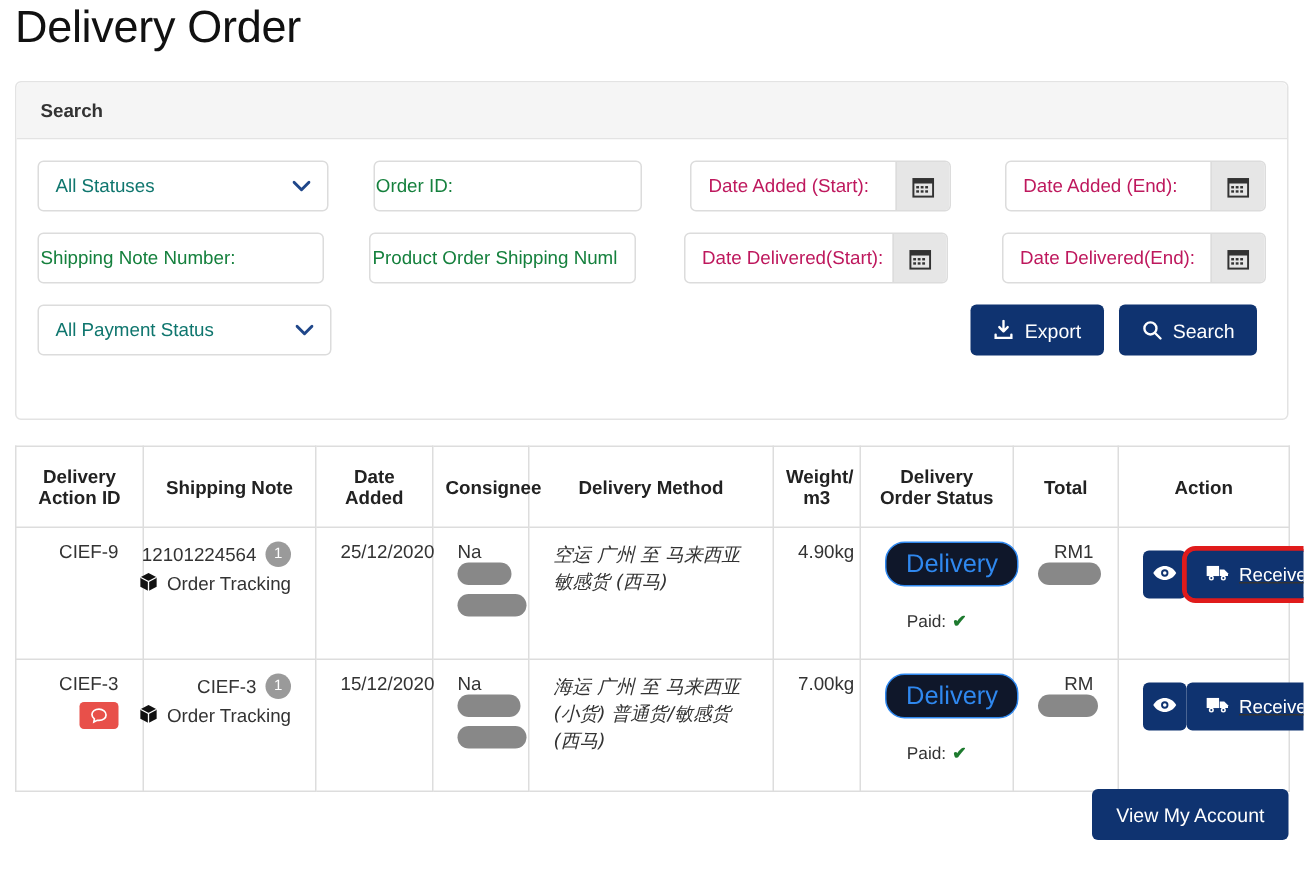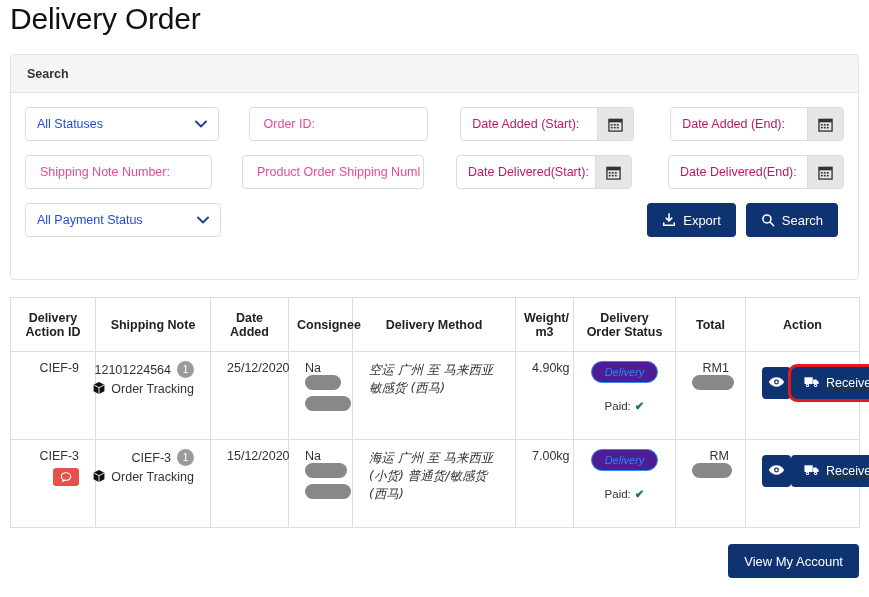--- a/index.html
+++ b/index.html
@@ -51,33 +51,33 @@
   .fcell:nth-child(2) { width: 182px; margin-right: 32px; }
   .fcell:nth-child(3) { width: 176px; margin-right: 36px; }
   .fcell:nth-child(4) { width: 176px; }
 
   .inp {
     width: 100%; height: 34px;
     border: 1px solid #dcdcdc;
     border-radius: 4px;
     background: #fff;
     font-size: 12.5px;
-    color: #ec4899;
-    padding: 0 14px;
+    color: #15803d;
+    padding: 0 1px;
     display: flex; align-items: center;
     font-family: "Liberation Sans", sans-serif;
     white-space: nowrap; overflow: hidden;
   }
   .sel {
     width: 100%; height: 34px;
     border: 1px solid #dcdcdc;
     border-radius: 4px;
     background: #fff;
     font-size: 12.5px;
-    color: #1d4ed8;
+    color: #0f766e;
     padding: 0 11px;
     display: flex; align-items: center; justify-content: space-between;
   }
   .chev { color: #20478a; font-size: 11px; line-height: 1; }
   .chev svg { display: block; }
 
   .date-wrap {
     width: 100%; height: 34px;
     display: flex;
     border: 1px solid #dcdcdc;
@@ -193,23 +193,22 @@
   .consignee-l2 { margin-top: 6px; }
 
   .cjk { font-family: "DejaVu Sans", sans-serif; font-size: 12px; line-height: 1.45; font-style: italic; }
 
   .status-pill {
     display: inline-block;
     border: 1px solid #2f88ef;
     color: #2f88ef;
     border-radius: 13px;
     padding: 4px 13px;
-    font-size: 11px;
-    background: #4c1d95;
-    font-style: italic;
+    font-size: 17px;
+    background: #0f172a;
   }
   .paid-line {
     margin-top: 16px;
     font-size: 11.5px;
     color: #333;
     white-space: nowrap;
   }
   .check { color: #1d7a2e; font-weight: bold; margin-left: 4px; }
 
   .act-btn {
@@ -227,21 +226,21 @@
   .act-col { display: flex; flex-direction: row; align-items: flex-end; text-decoration: underline; }
   .highlight-ring {
     position: relative;
     outline: 3px solid #e01b1b;
     border-radius: 6px;
     box-shadow: 0 0 0 1px #e01b1b;
   }
 
   .footer-btn-wrap {
     position: absolute;
-    right: 10px; top: 544px;
+    right: 10px; top: 526px;
   }
   .big-btn {
     background: #0f3370;
     color: #fff;
     border: none; border-radius: 4px;
     height: 34px; padding: 0 16px;
     font-size: 13px;
     font-family: "Liberation Sans", sans-serif;
     cursor: pointer;
   }

